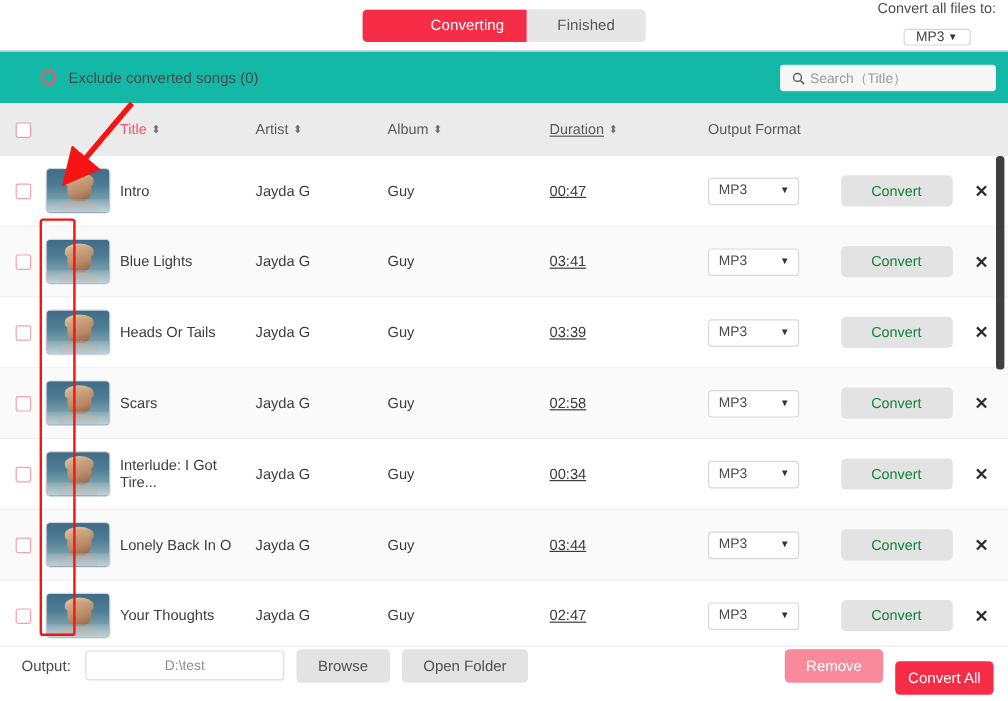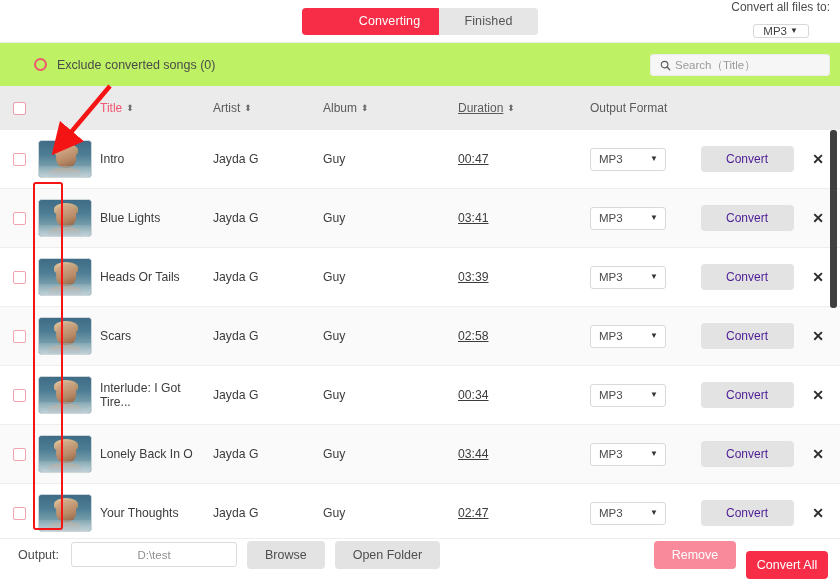--- a/index.html
+++ b/index.html
@@ -70,21 +70,21 @@
     padding: 0 3px; font-weight: 400;
   }
 
   
   .subbar {
     position: relative;
     height: 44px;
     display: flex; align-items: center;
     padding: 0 10px 0 34px;
     border-top: 1px solid #ececec;
-    background: #bef264;
+    background: #14b8a6;
   }
   .exclude { display: flex; align-items: center; gap: 10px; cursor: pointer; }
   .ring {
     width: 13px; height: 13px;
     border: 2px solid #f0566e;
     border-radius: 50%;
   }
   .exclude-label { font-size: 12.5px; color: #4a4a4a; }
   .search {
     position: absolute; right: 10px; top: 11px;
@@ -178,21 +178,21 @@
     padding: 0 7px 0 8px;
     font-size: 11.5px;
     color: #4a4a4a;
     cursor: pointer;
   }
   .btn-convert {
     width: 93px; height: 26px;
     background: #e3e3e3;
     border-radius: 4px;
     display: flex; align-items: center; justify-content: center;
-    font-size: 12px; color: #4c1d95;
+    font-size: 12px; color: #15803d;
     cursor: pointer;
   }
   .del-x {
     font-size: 14px; color: #2b2b2b; cursor: pointer; font-weight: 600;
   }
 
   .table-wrap {
     position: relative;
     height: 454px;
     overflow: hidden;

